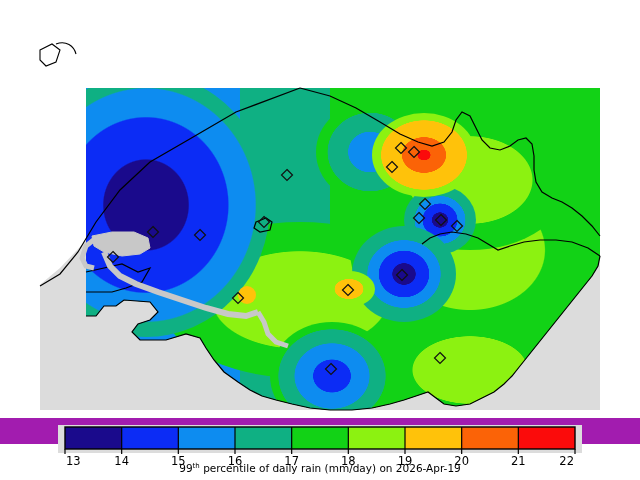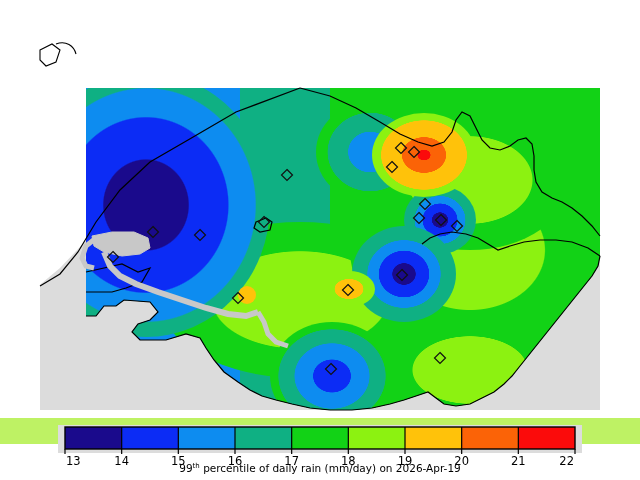--- a/index.html
+++ b/index.html
@@ -1,18 +1,18 @@
 <!DOCTYPE html>
 <html><head>
 <meta charset="utf-8">
 <style>
   html,body{margin:0;padding:0;background:#ffffff;}
   body{width:640px;height:480px;overflow:hidden;
        font-family:"DejaVu Sans","Liberation Sans",sans-serif;}
-  #stage{position:relative;width:640px;height:444px;background:#bef264;}
+  #stage{position:relative;width:640px;height:444px;background:#a21caf;}
 
   #title{
     position:absolute;left:0;top:56px;width:640px;text-align:center;
     font-size:15.5px;letter-spacing:.6px;color:#000;
     font-family:"DejaVu Sans","Liberation Sans",sans-serif;
     white-space:nowrap;
   }
 
   #mapwrap{position:absolute;left:0;top:0;width:640px;height:418px;}
   #cbwrap{position:absolute;left:0;top:418px;width:640px;height:62px;}

